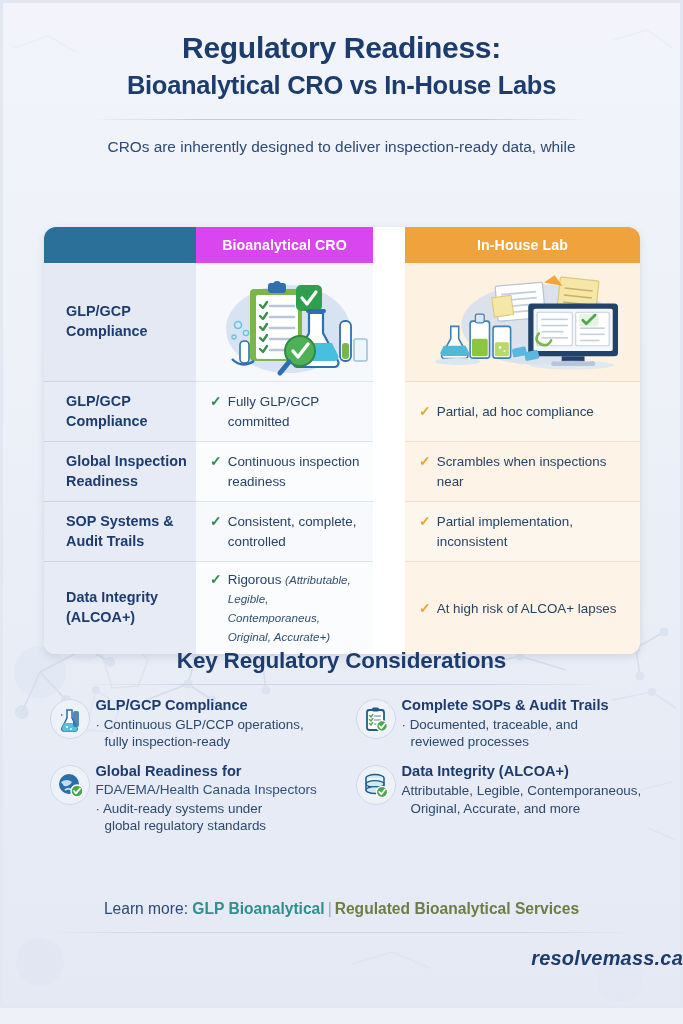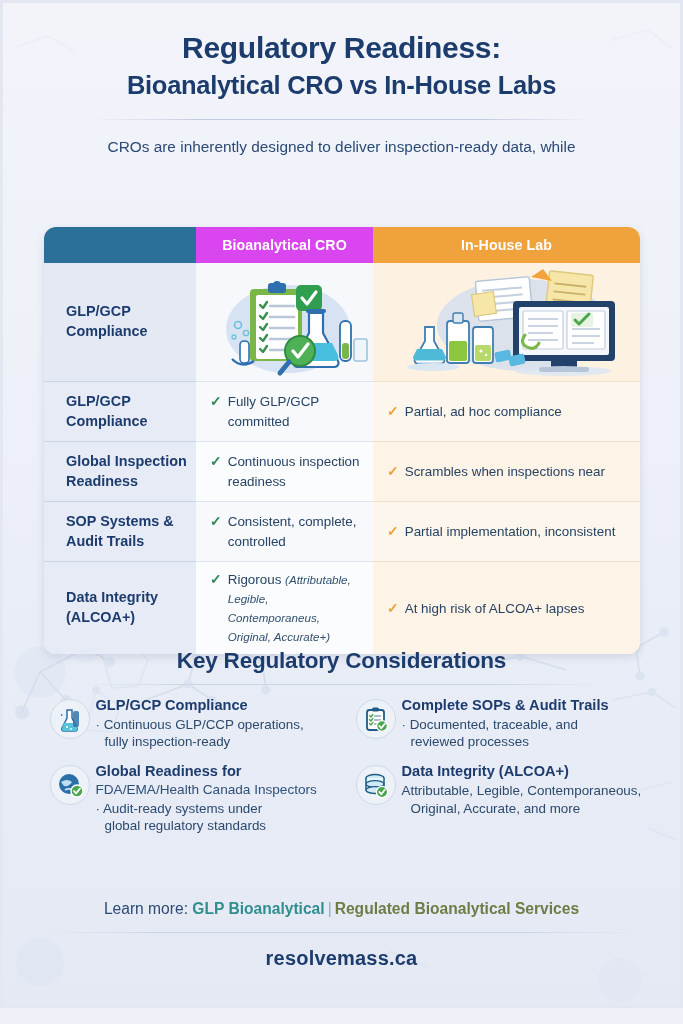--- a/index.html
+++ b/index.html
@@ -94,21 +94,21 @@
     background: #fff;
   }
 
   .trow {
     display: flex;
     width: 100%;
   }
 
   .c1 { width: 152px; flex: 0 0 152px; }
   .c2 { width: 177px; flex: 0 0 177px; }
-  .c3 { flex: 1 1 auto; }
+  .c3 { flex: 1 1 auto; margin-left: 32px; }
 
   
   .hrow .c1 { background: #2a7099; }
   .hrow .c2 { background: #d946ef; }
   .hrow .c3 { background: #f0a33c; }
 
   .hrow > div {
     height: 36px;
     display: flex;
     align-items: center;
@@ -279,25 +279,26 @@
     left: 50px; right: 50px;
     top: 932px;
     height: 1px;
     background: linear-gradient(90deg, rgba(180,192,216,0) 0%, #ccd4e5 18%, #ccd4e5 82%, rgba(180,192,216,0) 100%);
   }
 
   .site {
     position: absolute;
     left: 0; right: 0;
     top: 947px;
-    text-align: center;
+    text-align: right;
     font-size: 20px;
     font-weight: bold;
     color: #1d3c6e;
     letter-spacing: .2px;
+    font-style: italic;
   }
 </style>
 </head>
 <body>
 
 <div class="page">
 
   <svg class="molecules" viewBox="0 0 683 1024" preserveAspectRatio="none">
     <g stroke="#bcc9e0" fill="none" stroke-width="1.6" opacity="0.75">
       <circle cx="40" cy="672" r="26" fill="#d3dcee" stroke="none" opacity=".65"></circle>

